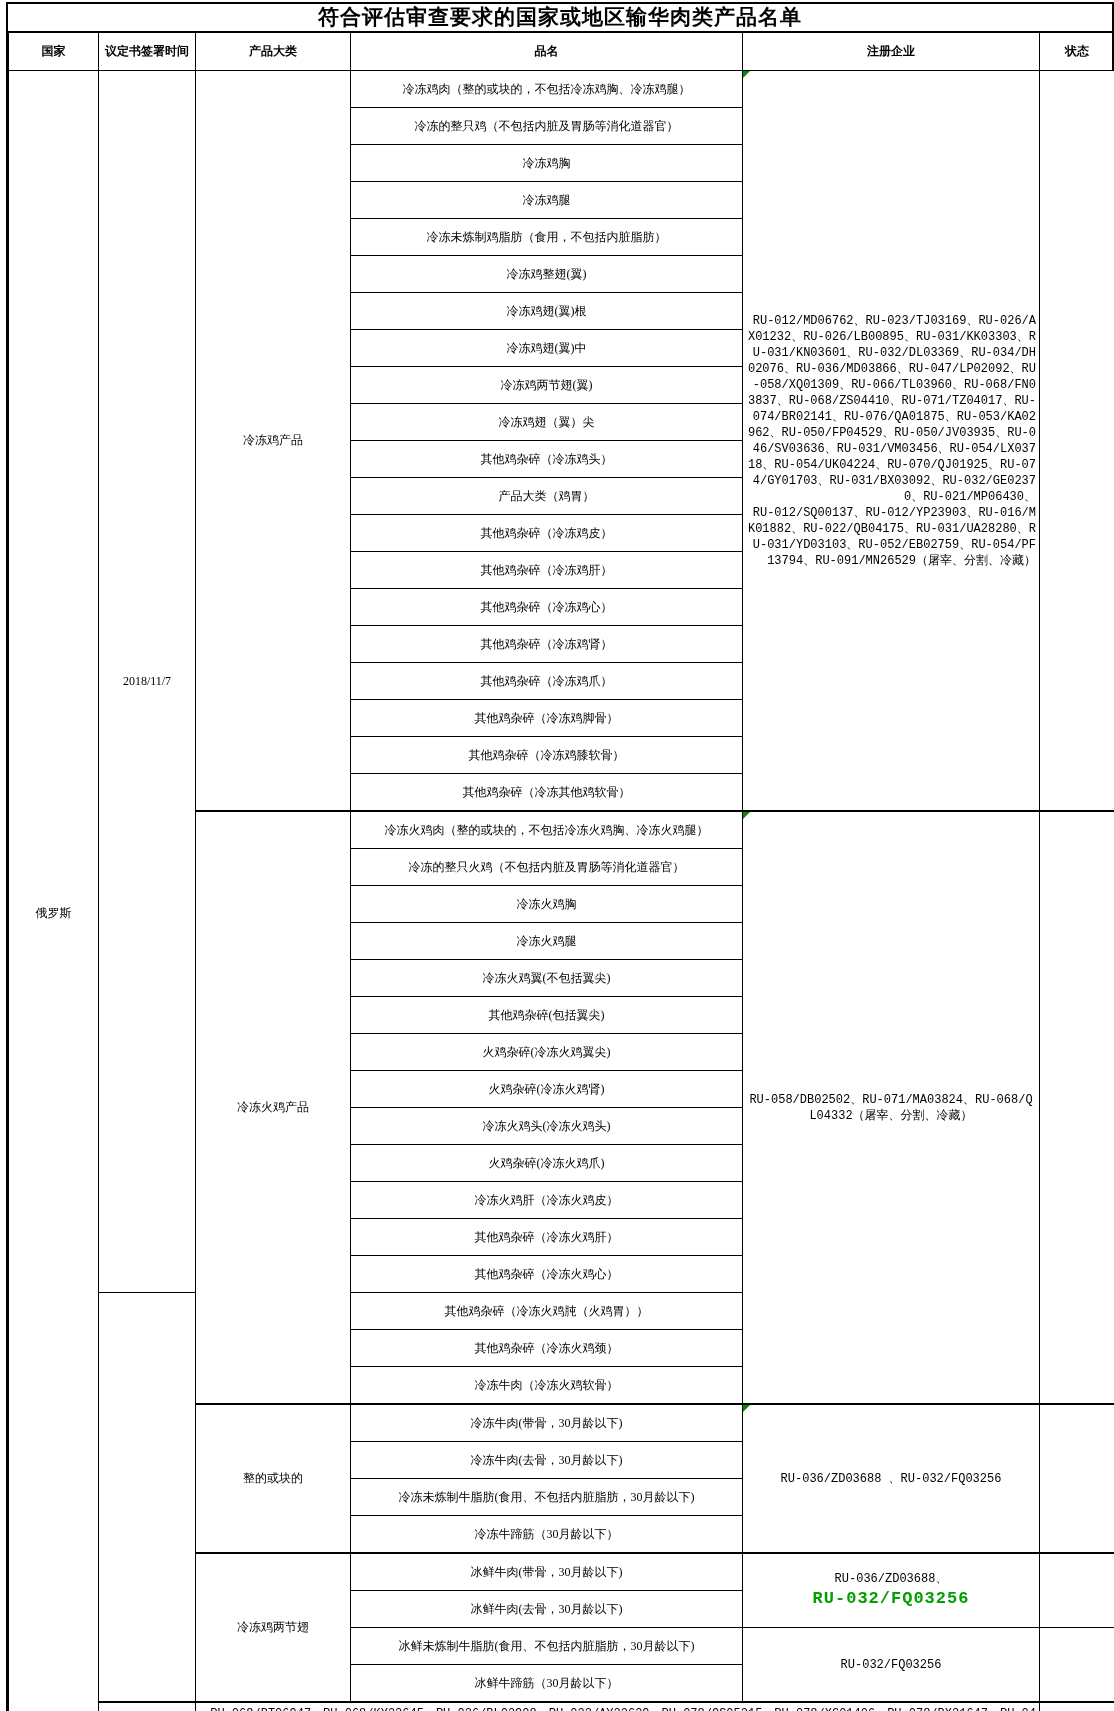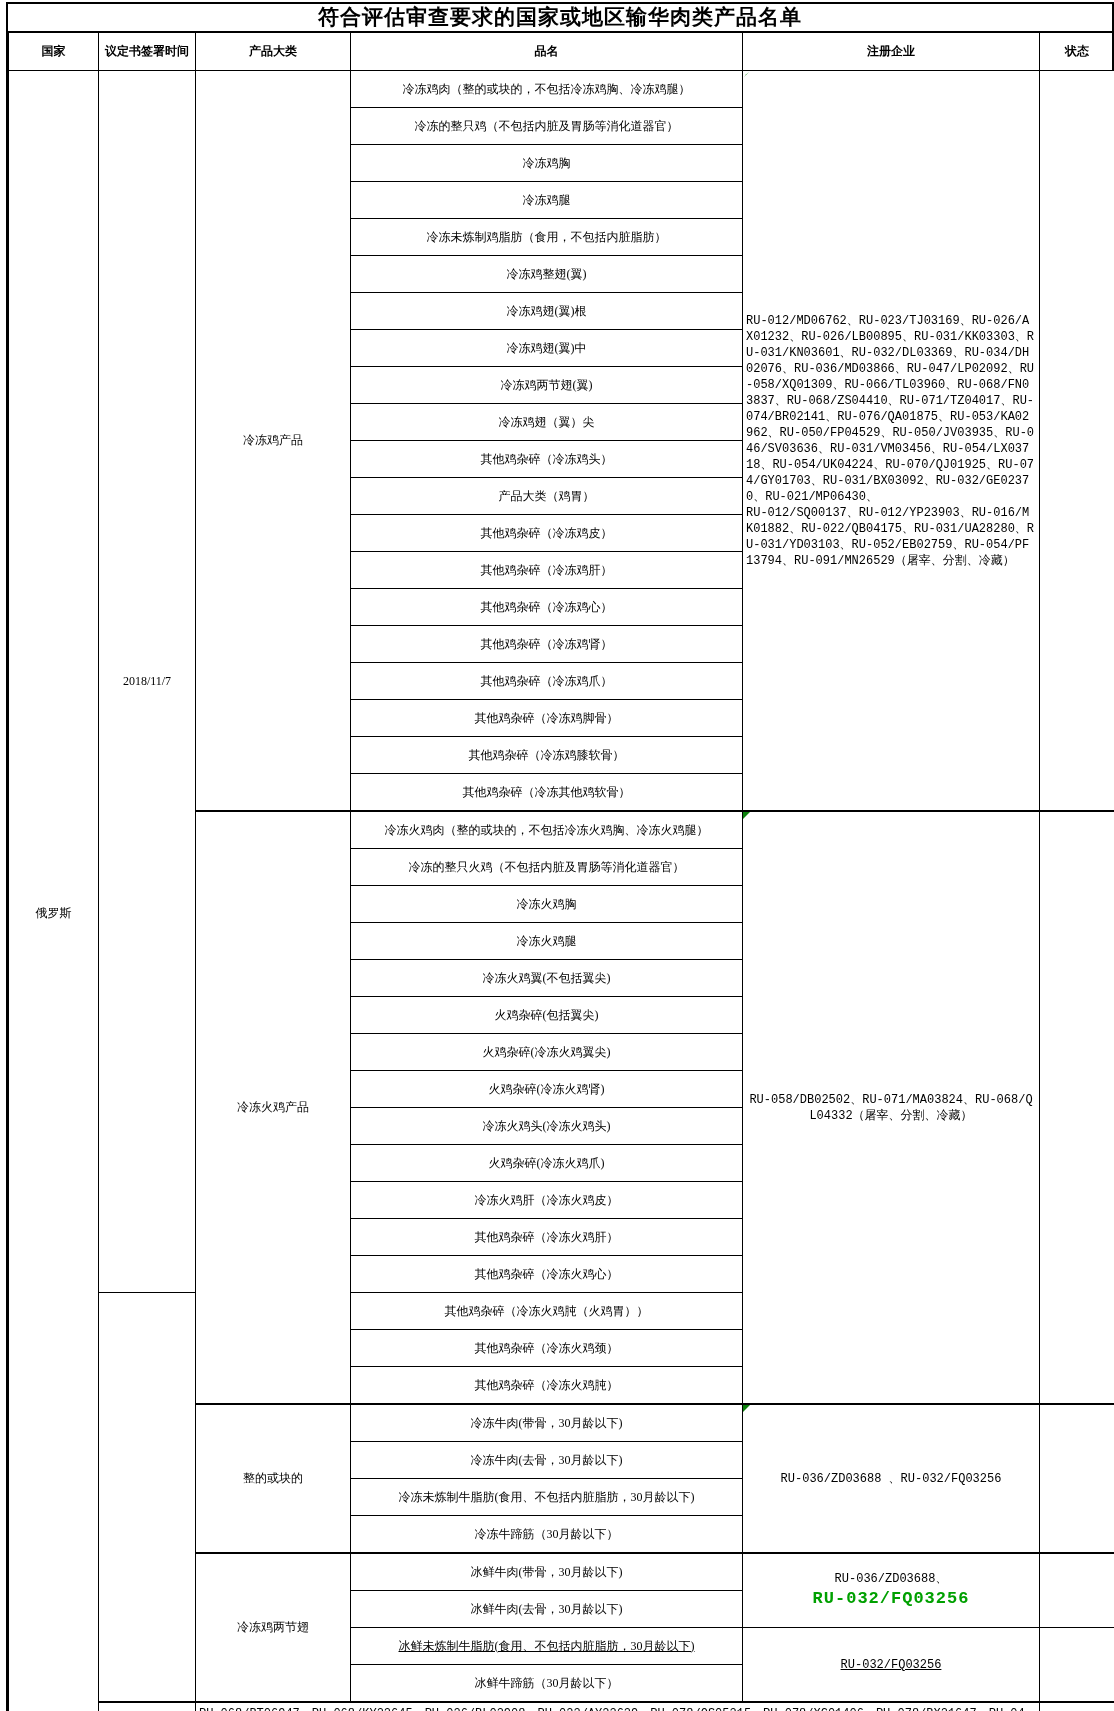--- a/index.html
+++ b/index.html
@@ -8,21 +8,21 @@
   .frame { position:absolute; left:6px; top:2px; width:1104px; border:2px solid #000; background:#fff; }
   .title { height:27px; line-height:27px; text-align:center; font-size:21px; font-weight:bold;
            border-bottom:1px solid #000; letter-spacing:1px; }
   table { border-collapse:collapse; table-layout:fixed; width:100%; }
   th, td { border:1px solid #000; font-size:12px; text-align:center; vertical-align:middle;
            padding:0 2px; overflow:hidden; }
   th { height:37px; font-weight:bold; white-space:nowrap; font-size:12px; }
   td.prodname { height:36px; }
   .ent { font-family:"Liberation Mono", monospace; font-size:12px; line-height:16px;
          white-space:pre-wrap; word-break:break-all; padding:2px 3px; }
-  .ent.left { text-align:left;border-radius:9px; }
+  .ent.left { text-align:right; }
   .ent.ctr { text-align:center; }
   .rel { position:relative; }
   .tri { position:absolute; top:0; left:0; width:0; height:0;
          border-top:7px solid #0c820c; border-right:7px solid transparent; }
   .hl { font-size:17px; font-weight:bold; color:#00a000; line-height:23px; letter-spacing:1px;
         font-family:"Liberation Mono", monospace; }
   .st { border-top:2px solid #000; }
   .status { background:#fff; }
 </style>
 </head>
@@ -129,21 +129,21 @@
           <tr style="height: 36px;">
             <td class="prodname">冷冻火鸡胸</td>
           </tr>
           <tr style="height: 36px;">
             <td class="prodname">冷冻火鸡腿</td>
           </tr>
           <tr style="height: 36px;">
             <td class="prodname">冷冻火鸡翼(不包括翼尖)</td>
           </tr>
           <tr style="height: 36px;">
-            <td class="prodname">火鸡杂碎(包括翼尖)</td>
+            <td class="prodname">其他鸡杂碎(包括翼尖)</td>
           </tr>
           <tr style="height: 36px;">
             <td class="prodname">火鸡杂碎(冷冻火鸡翼尖)</td>
           </tr>
           <tr style="height: 36px;">
             <td class="prodname">火鸡杂碎(冷冻火鸡肾)</td>
           </tr>
           <tr style="height: 36px;">
             <td class="prodname">冷冻火鸡头(冷冻火鸡头)</td>
           </tr>
@@ -160,21 +160,21 @@
             <td class="prodname">其他鸡杂碎（冷冻火鸡心）</td>
           </tr>
           <tr style="height: 36px;">
             <td rowspan="11"></td>
             <td class="prodname">其他鸡杂碎（冷冻火鸡肫（火鸡胃））</td>
           </tr>
           <tr style="height: 36px;">
             <td class="prodname">其他鸡杂碎（冷冻火鸡颈）</td>
           </tr>
           <tr style="height: 36px;">
-            <td class="prodname">其他鸡杂碎（冷冻火鸡肫）</td>
+            <td class="prodname">冷冻牛肉（冷冻火鸡软骨）</td>
           </tr>
           <tr style="height: 36px;">
             <td class="cat st" rowspan="4">整的或块的</td>
             <td class="prodname st">冷冻牛肉(带骨，30月龄以下)</td>
             <td class="ent rel ctr st" rowspan="4"><span>RU-036/ZD03688 、RU-032/FQ03256</span><span class="tri"></span></td>
             <td class="status st" rowspan="4"></td>
           </tr>
           <tr style="height: 36px;">
             <td class="prodname">冷冻牛肉(去骨，30月龄以下)</td>
           </tr>
@@ -186,21 +186,21 @@
           </tr>
           <tr style="height: 36px;">
             <td class="cat st" rowspan="4">冷冻鸡两节翅</td>
             <td class="prodname st">冰鲜牛肉(带骨，30月龄以下)</td>
             <td class="ent ctr rel st" rowspan="2"><div>RU-036/ZD03688、</div><div class="hl">RU-032/FQ03256</div></td>
             <td class="status st" rowspan="2"></td>
           </tr>
           <tr style="height: 36px;">
             <td class="prodname">冰鲜牛肉(去骨，30月龄以下)</td>
           </tr>
-          <tr style="height: 36px; text-decoration: underline;">
+          <tr style="height: 36px;">
             <td class="prodname">冰鲜未炼制牛脂肪(食用、不包括内脏脂肪，30月龄以下)</td>
             <td class="ent ctr rel" rowspan="2"><div>RU-032/FQ03256</div></td>
             <td class="status" rowspan="2"></td>
           </tr>
           <tr style="height: 36px;">
             <td class="prodname">冰鲜牛蹄筋（30月龄以下）</td>
           </tr>
           <tr style="height: 55px;">
             <td class="st">冷库</td>
             <td class="ent left st" colspan="3">RU-068/BT06947、RU-068/KY22645、RU-026/BL03908、RU-023/AY23639、RU-078/QS05315、RU-078/XG01406、RU-078/BX21647、RU-048/SS01477、RU-050/PJ12224、RU-074/VQ4902、RU-050/MF04199、RU-047/AG03547、RU-047/RP02170、RU-036/XV29790、RU-052/MQ27332、RU-016/PQ27875</td>

